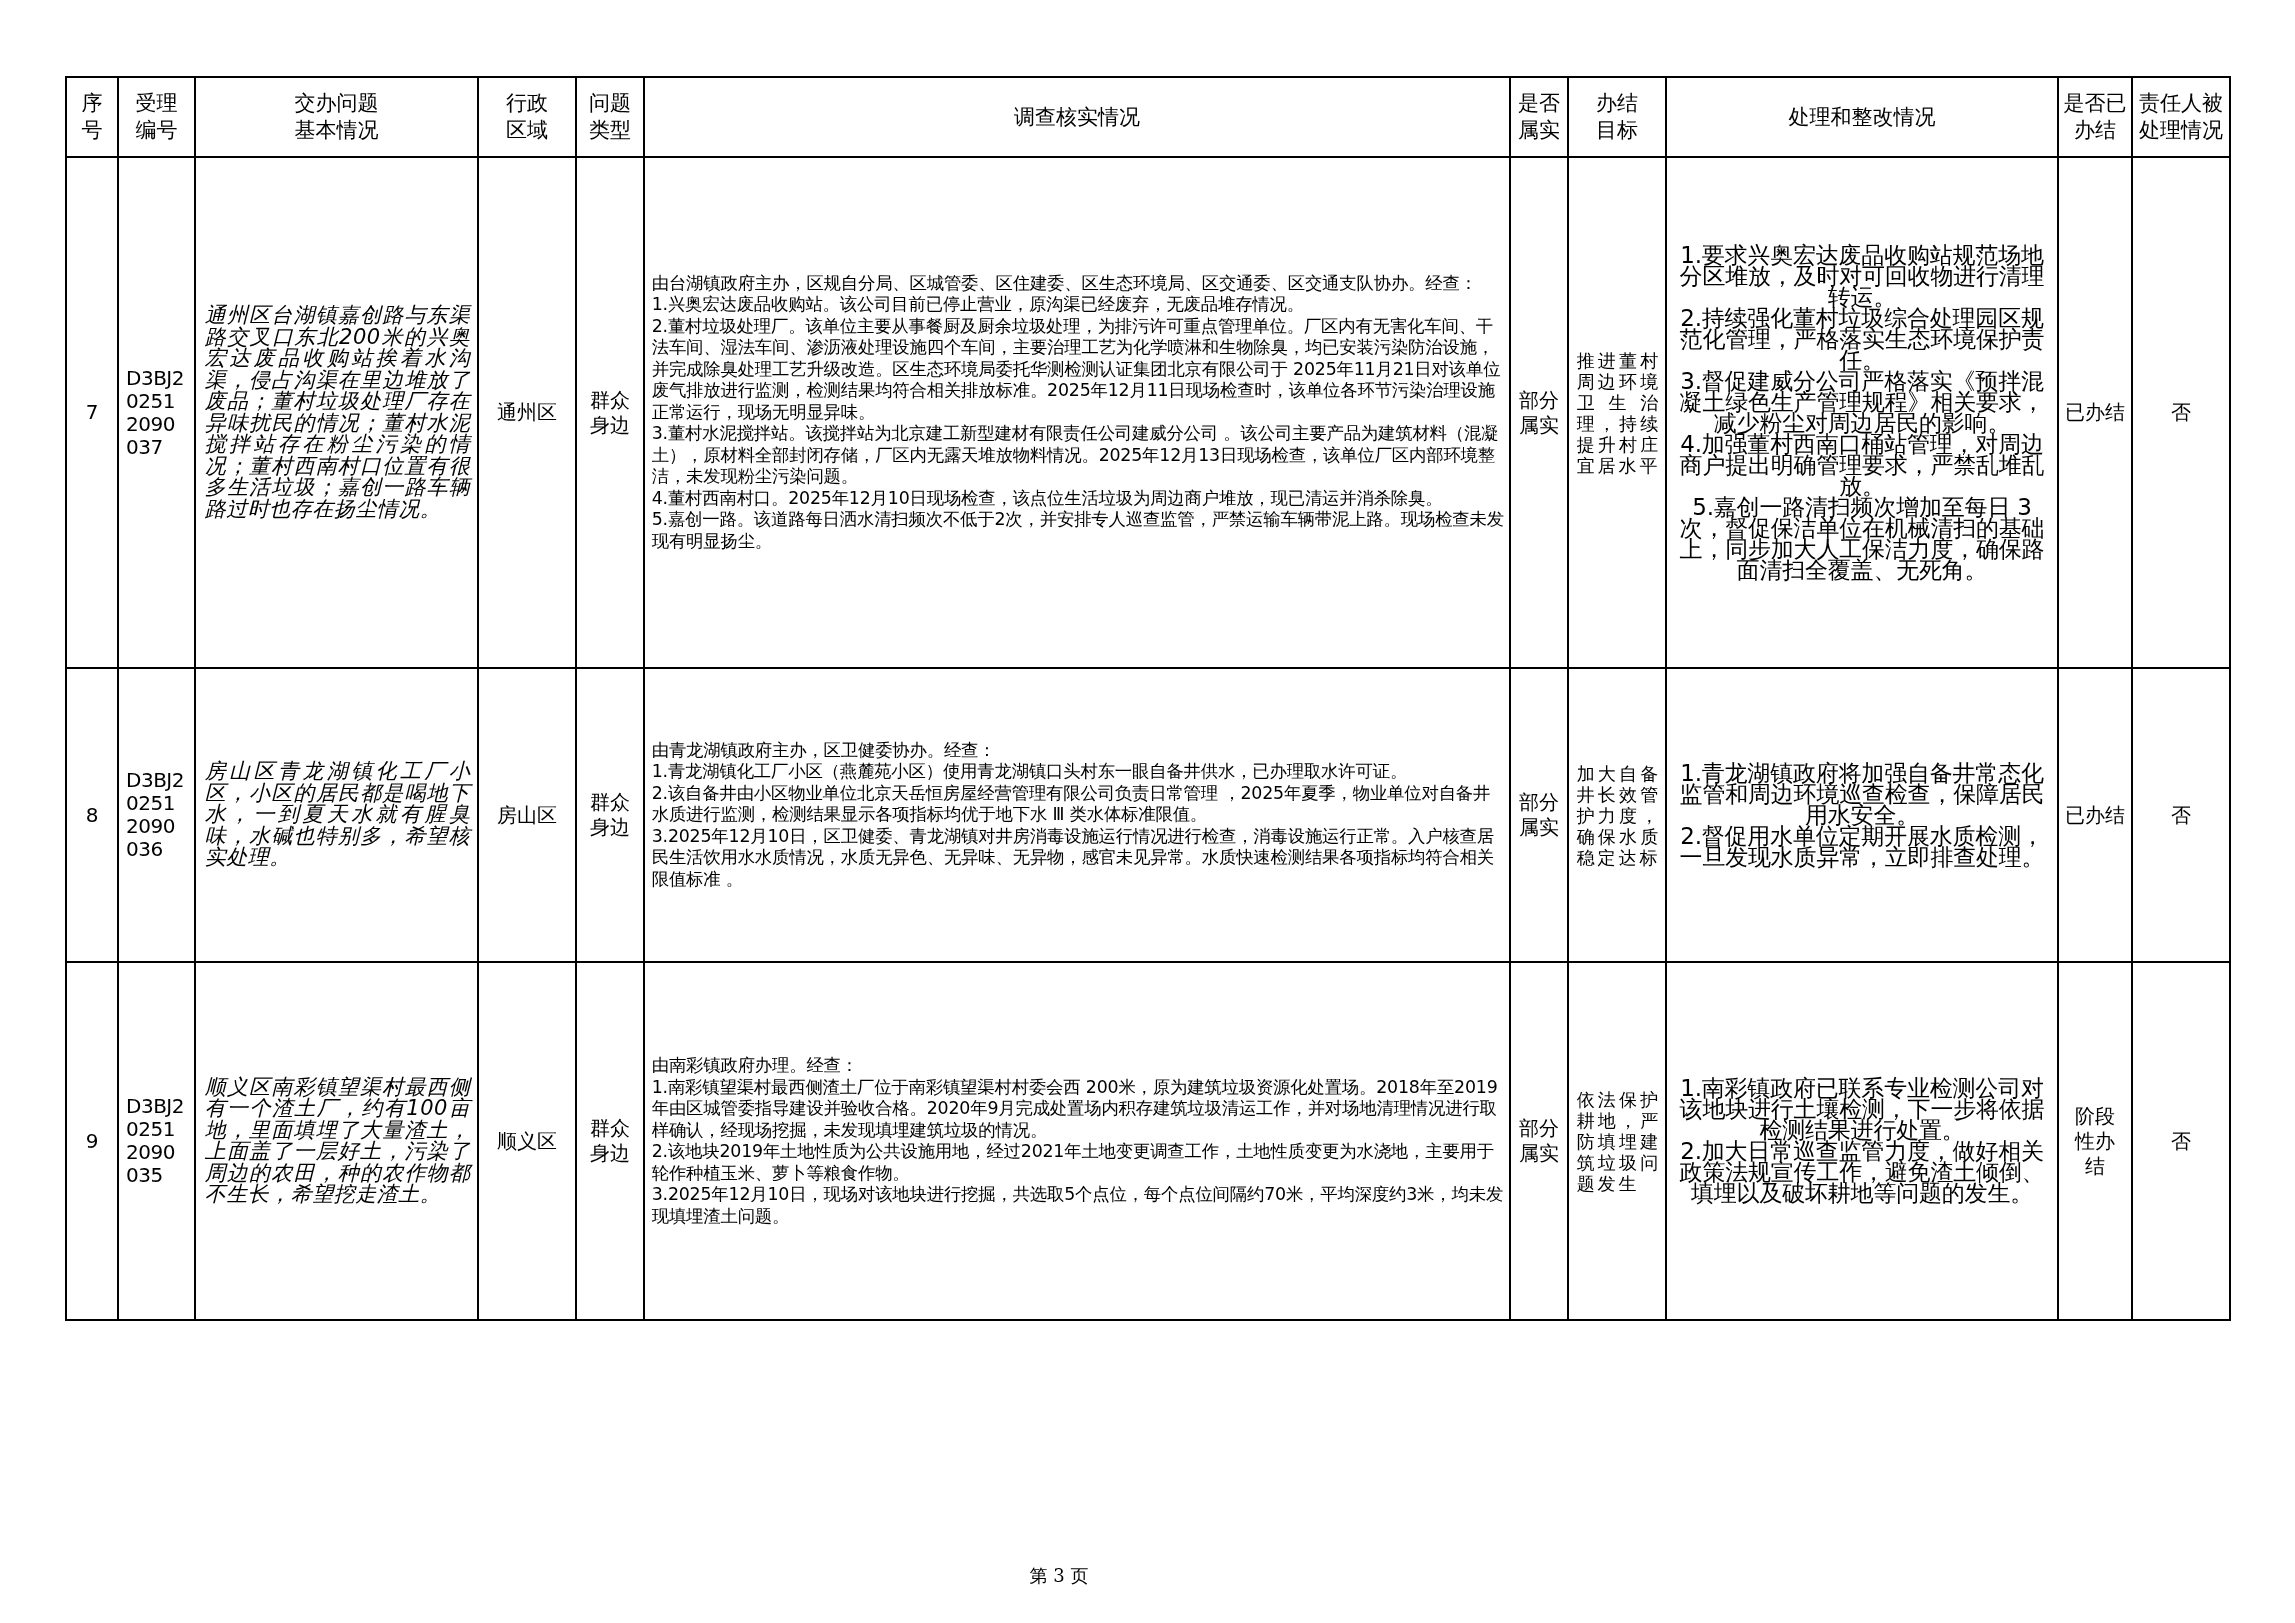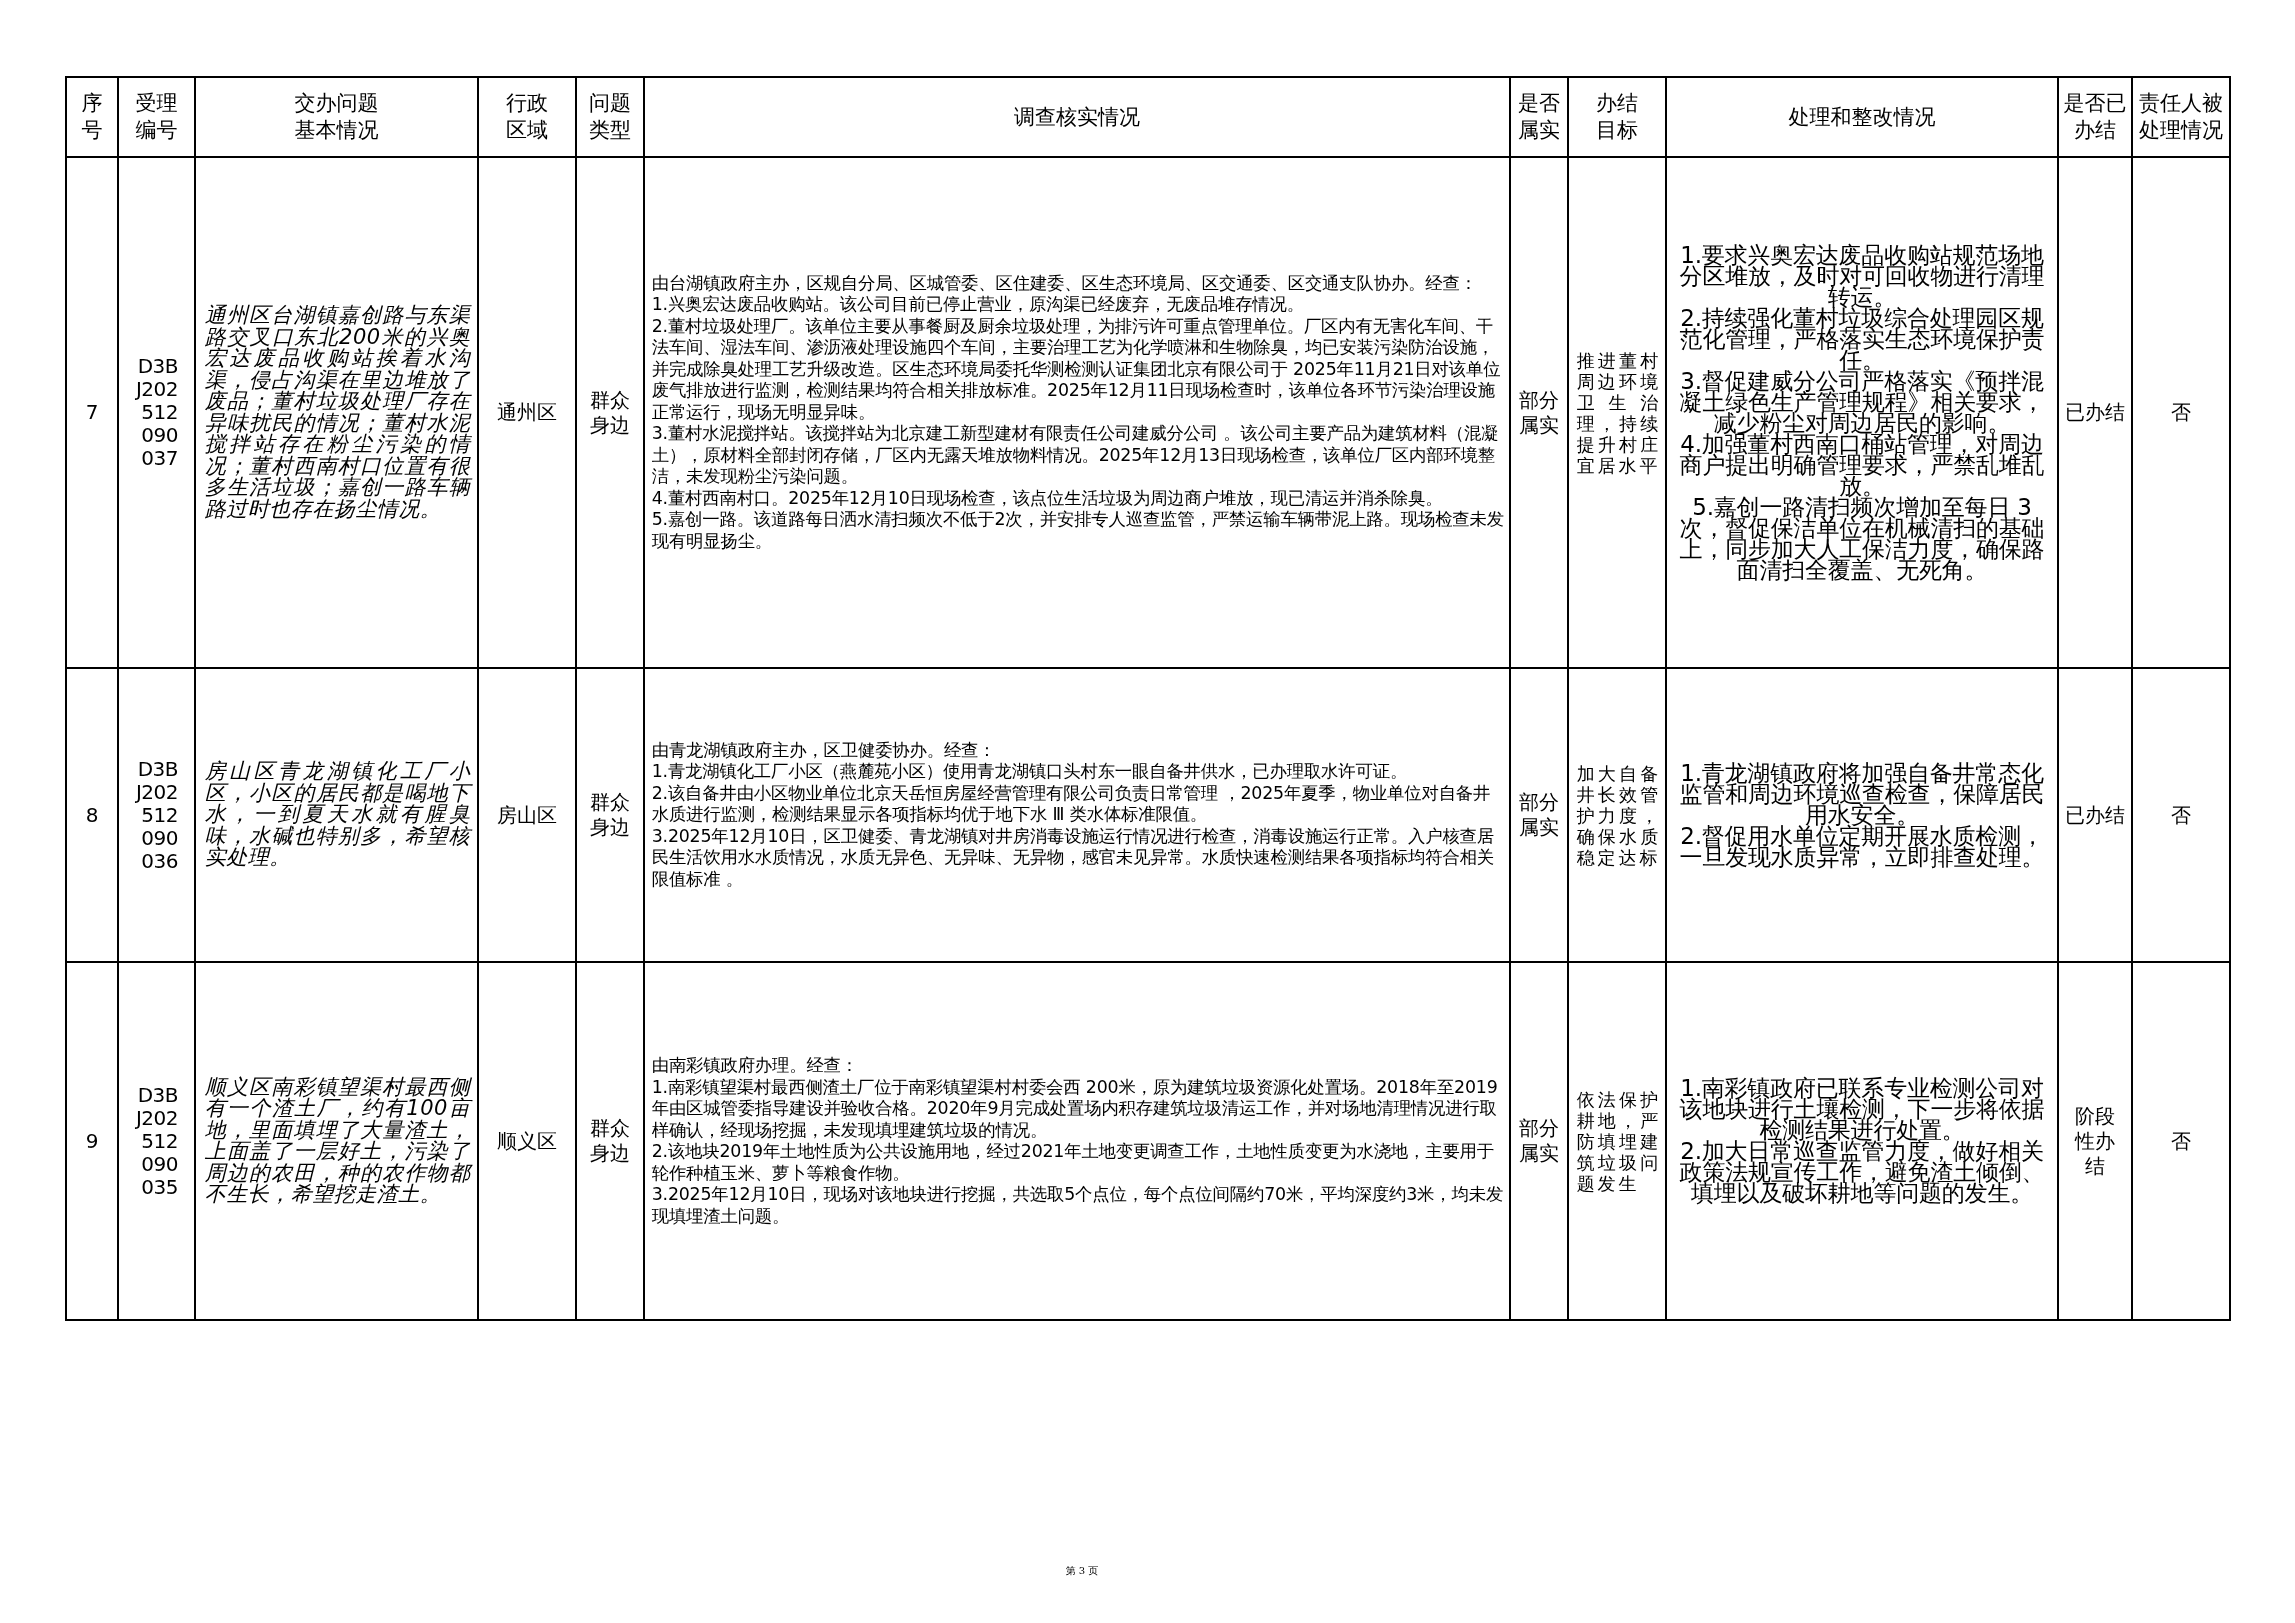--- a/index.html
+++ b/index.html
@@ -15,29 +15,29 @@
     font-weight: normal; overflow: hidden;
   }
   table.grid th {
     font-size: 21px; line-height: 27px; text-align: center;
   }
   tr.hdr { height: 80px; }
   tr.r7 { height: 511px; }
   tr.r8 { height: 294px; }
   tr.r9 { height: 358px; }
   .c-center { text-align: center; font-size: 20px; line-height: 25px; }
-  .c-id { text-align: right; font-size: 20px; line-height: 23px; word-break: break-all; padding: 0 16px !important; letter-spacing: -0.5px; }
+  .c-id { text-align: left; font-size: 20px; line-height: 23px; word-break: break-all; padding: 0 7px !important; letter-spacing: -0.5px; }
   .c-text { font-size: 21px; line-height: 21.5px; padding: 0 6.7px 0 8.7px !important; text-align: justify; text-justify: inter-character; letter-spacing: 0.5px; font-style: italic; }
   .c-inv { font-size: 17.4px; line-height: 21.5px; padding: 0 3.9px 0 6.7px !important; text-align: left; letter-spacing: -0.2px; margin-top: 12px; }
   .c-goal { font-size: 18px; line-height: 21px; padding: 0 3.9px 0 7.7px !important; text-align: justify; text-justify: inter-character; letter-spacing: 2.9px; }
   .c-fix { font-size: 23px; line-height: 21px; padding: 0 5.8px 0 5.8px !important; text-align: center; letter-spacing: -0.2px; margin-top: 35px; }
   .para { display: block; }
   .hdr-line { display: block; }
   .footer { position: absolute; left: 0; width: 2118px; top: 1564px; text-align: center;
-            font-family: "DejaVu Serif", "Liberation Serif", serif; font-size: 10px; padding-left: 23px; }
+            font-family: "DejaVu Serif", "Liberation Serif", serif; font-size: 18px; }
 </style>
 </head>
 <body>
 
 <table class="grid">
   <colgroup>
     <col style="width:52px">
       <col style="width:77px">
       <col style="width:283px">
       <col style="width:98px">

